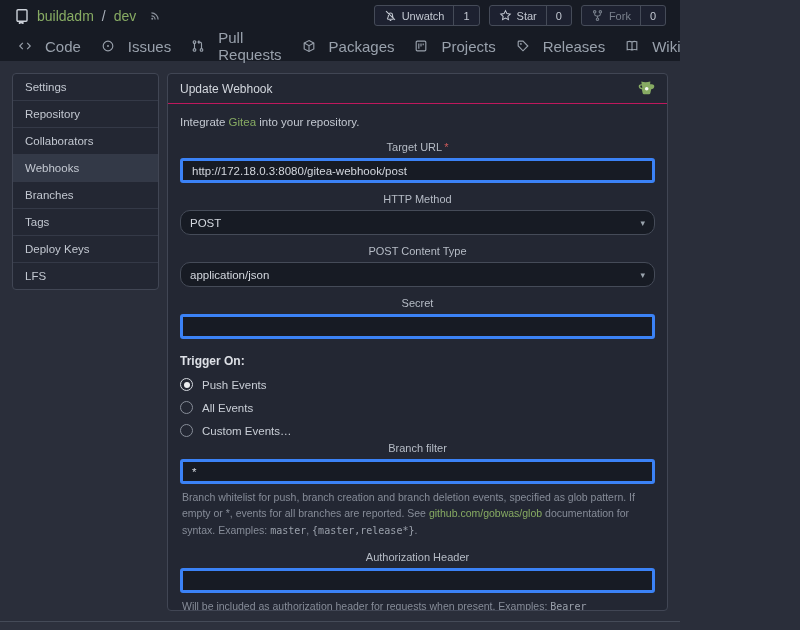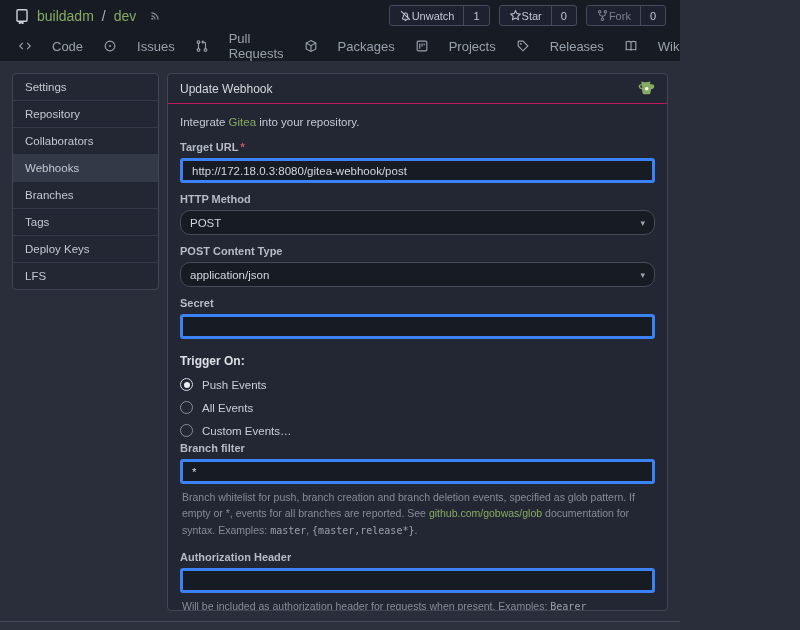--- a/index.html
+++ b/index.html
@@ -10,48 +10,48 @@
   
   .topbar{height:31px;background:#171b24;display:flex;align-items:center;padding:0 14px;flex:none;}
   .repo-title{display:flex;align-items:center;gap:7px;font-size:14px;}
   .repo-icon{color:#cdd2da;}
   .link-green{color:#87ab63;text-decoration:none;cursor:pointer;}
   .sep{color:#aab1bb;margin:0 1px;}
   .rss-icon{color:#8b929d;margin-left:6px;}
   .top-actions{margin-left:auto;display:flex;gap:9px;}
   .seg-btn{display:flex;align-items:stretch;border:1px solid #454b58;border-radius:3px;
            font-size:11px;color:#c3c8d1;background:#1d2130;overflow:hidden;cursor:pointer;}
-  .seg-btn .lbl{display:flex;align-items:center;padding:3px 9px;}
+  .seg-btn .lbl{display:flex;align-items:center;gap:5px;padding:3px 9px;}
   .seg-btn .cnt{display:flex;align-items:center;padding:3px 9px;border-left:1px solid #454b58;}
   .seg-btn.disabled .lbl{color:#79808c;}
 
   
   .navbar{height:30px;background:#171b24;display:flex;align-items:stretch;padding:0 8px 0 8px;flex:none;}
-  .nav-item{display:flex;align-items:center;gap:20px;color:#99a1ac;font-size:13px;padding:0 10px;cursor:pointer;}
+  .nav-item{display:flex;align-items:center;gap:13px;color:#99a1ac;font-size:15px;padding:0 10px;cursor:pointer;}
   .nav-settings{margin-left:auto;align-self:flex-end;height:25px;display:flex;align-items:center;gap:6px;
                 background:#2a2e3a;border:1px solid #454b58;border-bottom:none;border-radius:3px 3px 0 0;
                 padding:0 11px;color:#cdd2da;font-size:11px;margin-right:8px;cursor:pointer;}
 
   
   .content{flex:1;display:flex;align-items:flex-start;gap:8px;padding:12px;overflow:hidden;}
   .sidebar{width:145px;flex:none;background:#232733;border:1px solid #414654;border-radius:4px;overflow:hidden;}
   .side-item{padding:7px 12px;font-size:11.5px;color:#c3c8d1;border-bottom:1px solid #343947;cursor:pointer;}
   .side-item:last-child{border-bottom:none;}
   .side-item.header{cursor:default;}
   .side-item.active{background:#333947;}
 
   .panel{flex:1;background:#232733;border:1px solid #414654;border-radius:4px;
          display:flex;flex-direction:column;max-height:100%;overflow:hidden;}
   .panel-header{display:flex;align-items:center;justify-content:space-between;padding:6px 12px;
                 border-bottom:1px solid #be185d;font-size:12px;color:#d3d7de;flex:none;}
   .panel-body{padding:10px 12px 12px;overflow:hidden;}
 
   .intro{font-size:11.5px;color:#c3c8d1;margin:2px 0 13px;}
   .field{margin-bottom:10px;}
-  .flabel{display:block;font-size:11px;color:#b6bcc6;margin-bottom:5px;font-weight:700;}
+  .flabel{display:block;font-size:11px;color:#b6bcc6;margin-bottom:5px;font-weight:400;text-align:center;}
   .req{color:#d05b5b;margin-left:2px;}
   .tinput{width:100%;box-sizing:border-box;height:25px;background:#171b24;border:3px solid #3b82f6;
           border-radius:3px;color:#d3d7de;font-size:11.5px;padding:0 9px;font-family:inherit;outline:none;}
   .tselect{display:flex;align-items:center;justify-content:space-between;height:25px;box-sizing:border-box;
            background:#171b24;border:1px solid #454b58;border-radius:10px;color:#d3d7de;
            font-size:11.5px;padding:0 9px;cursor:pointer;}
   .chev{color:#9aa3ad;font-size:9px;}
 
   .trigger-label{font-size:12px;font-weight:700;color:#dde0e6;margin:15px 0 5px;}
   .radio-row{display:flex;align-items:center;gap:9px;padding:5px 0;font-size:11.5px;color:#c9ced6;cursor:pointer;}

